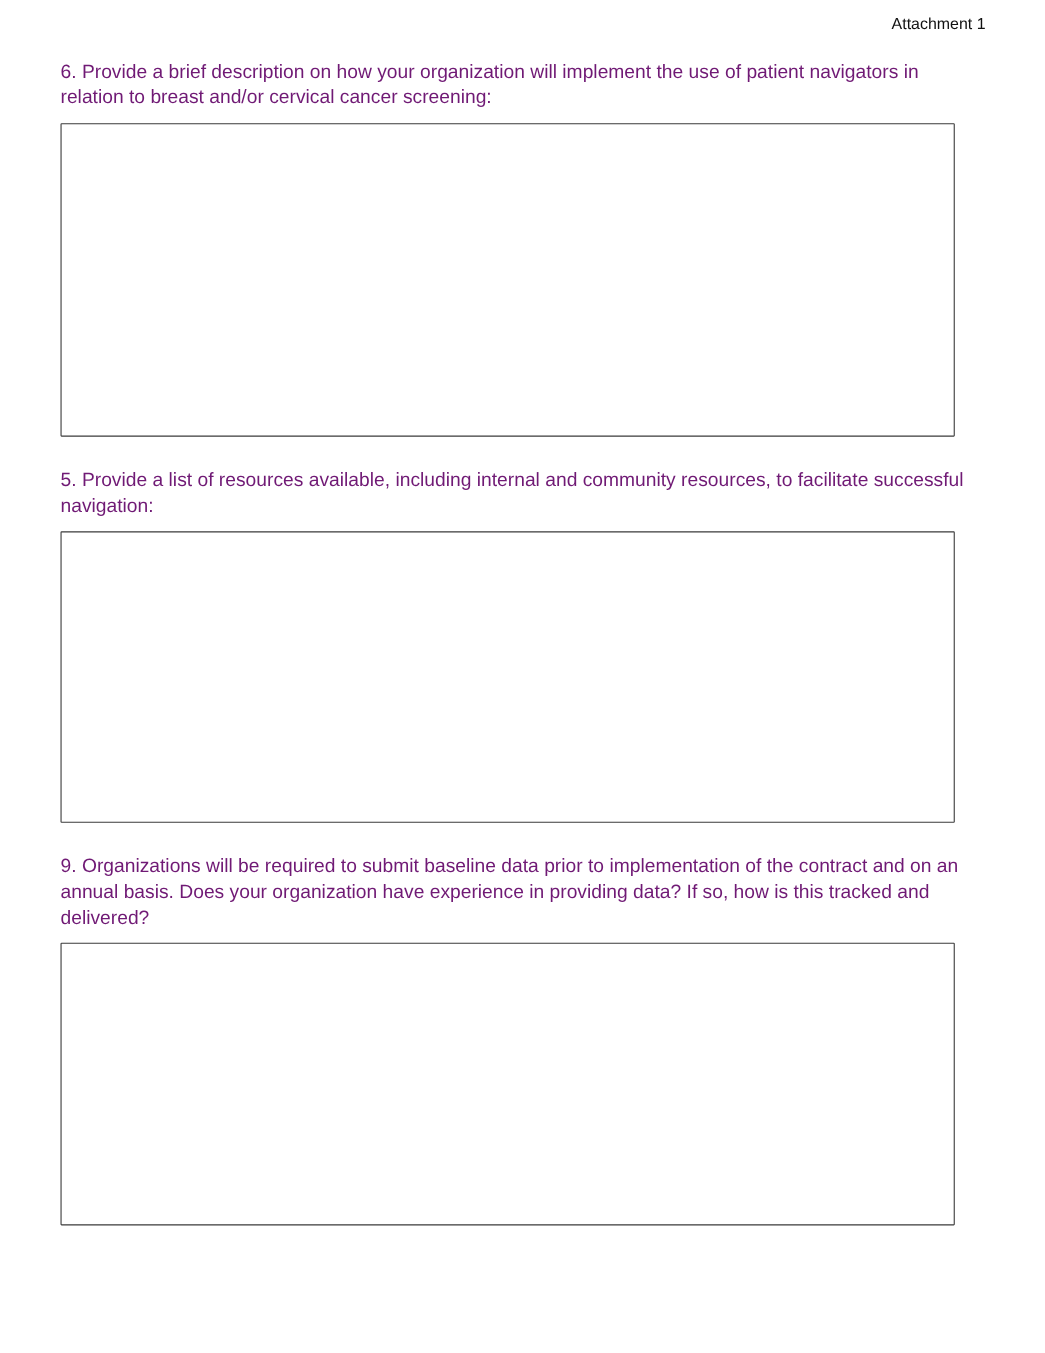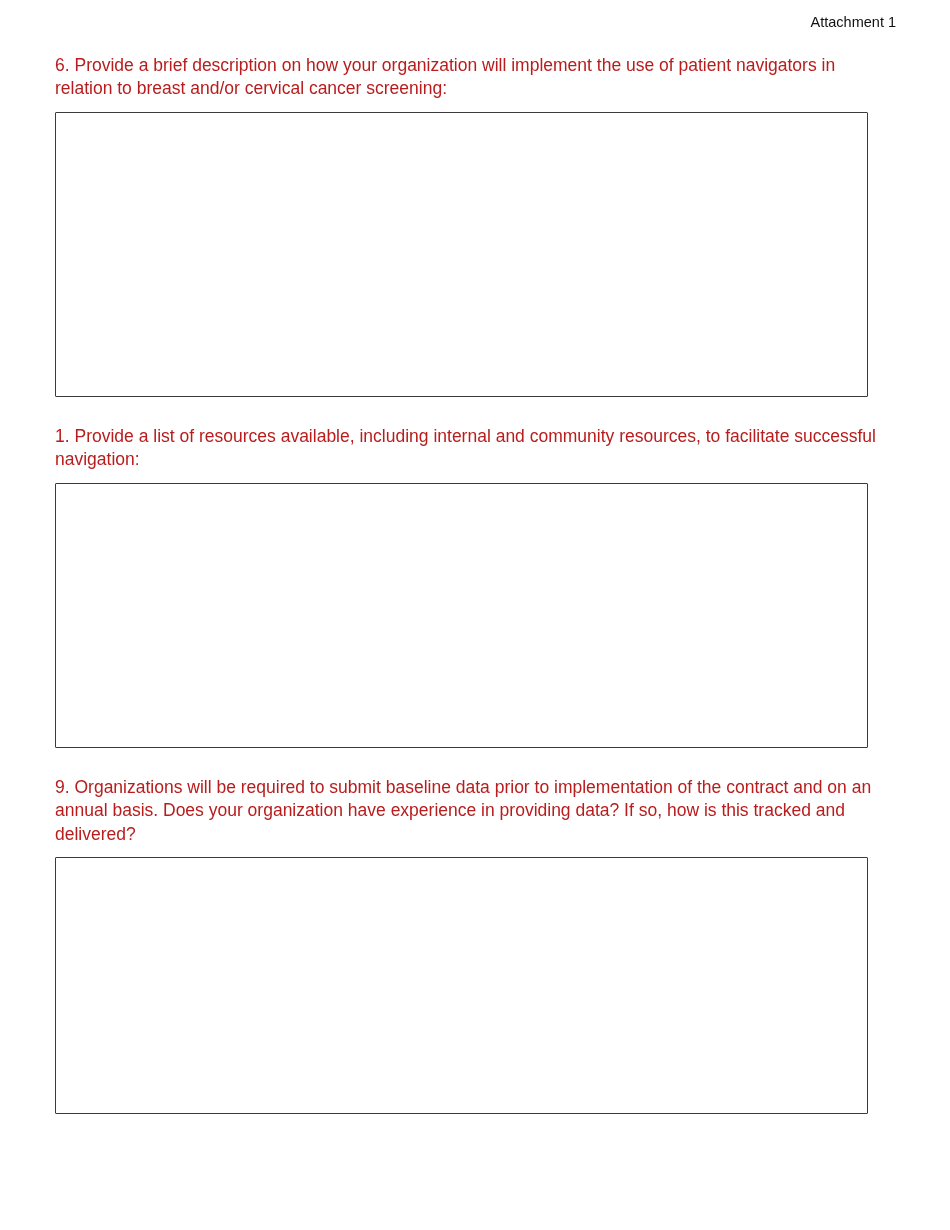--- a/index.html
+++ b/index.html
@@ -23,21 +23,21 @@
     color: #111111;
     padding-right: 13px;
     margin-bottom: 24px;
   }
   .question-block {
     margin: 0;
   }
   .question-text {
     font-size: 17.5px;
     line-height: 1.34;
-    color: #b91c1c;
+    color: #701a75;
     margin: 0 0 11px 0;
     max-width: 832px;
   }
   .question-block + .question-block .question-text {
     margin-top: 28px;
   }
   .answer-box {
     display: block;
     width: 813px;
     box-sizing: border-box;
@@ -61,21 +61,21 @@
 <div class="page">
 
   <div class="attachment-label">Attachment 1</div>
 
   <section class="question-block">
     <p class="question-text">6. Provide a brief description on how your organization will implement the use of patient navigators in relation to breast and/or cervical cancer screening:</p>
     <textarea class="answer-box box-q6" style=""></textarea>
   </section>
 
   <section class="question-block">
-    <p class="question-text">1. Provide a list of resources available, including internal and community resources, to facilitate successful navigation:</p>
+    <p class="question-text">5. Provide a list of resources available, including internal and community resources, to facilitate successful navigation:</p>
     <textarea class="answer-box box-q7" style=""></textarea>
   </section>
 
   <section class="question-block">
     <p class="question-text">9. Organizations will be required to submit baseline data prior to implementation of the contract and on an annual basis. Does your organization have experience in providing data? If so, how is this tracked and delivered?</p>
     <textarea class="answer-box box-q8" style=""></textarea>
   </section>
 
 </div>
 

